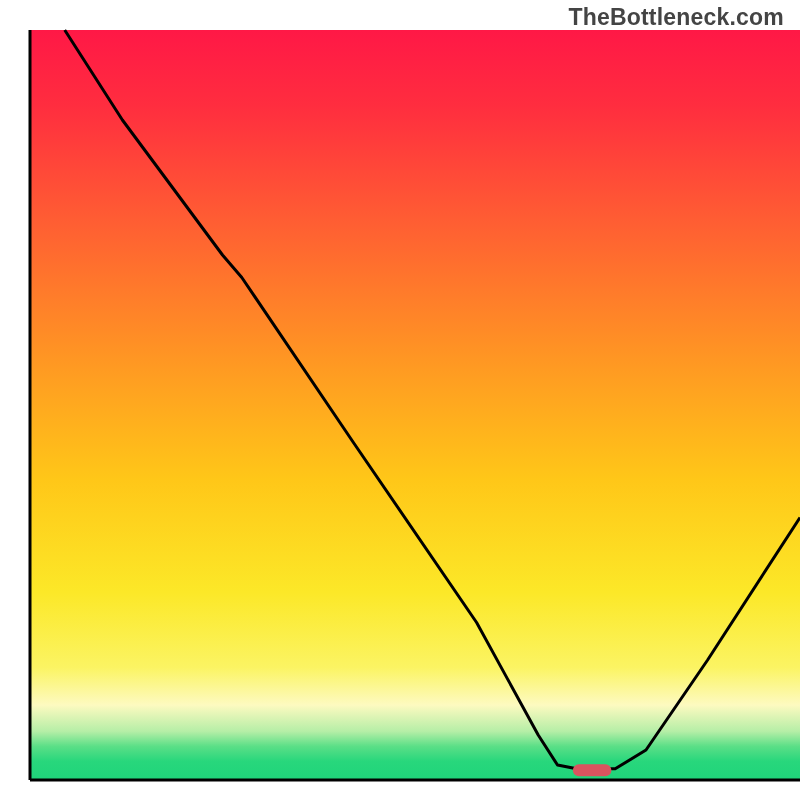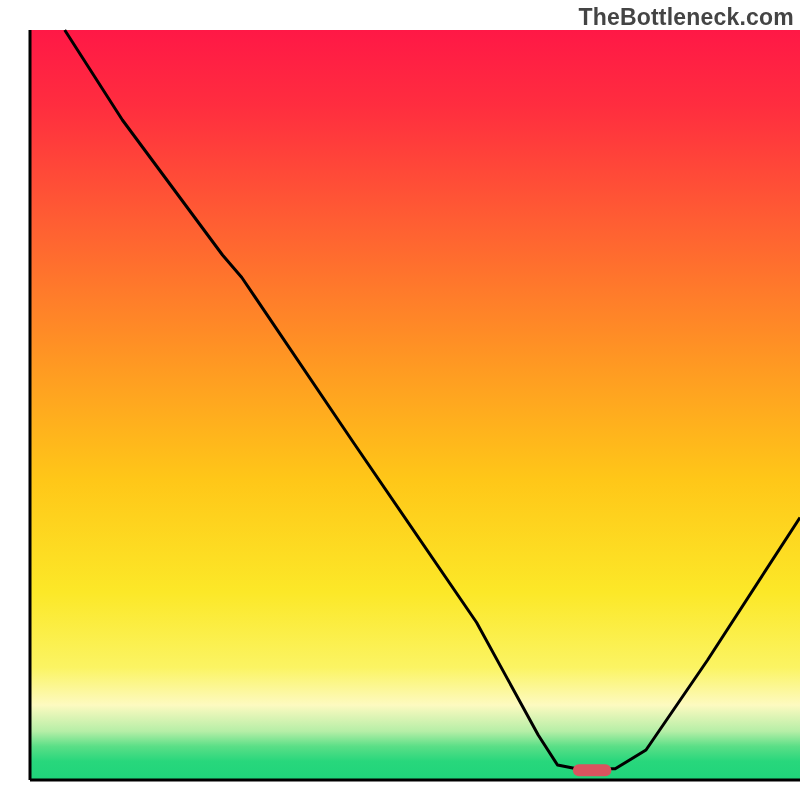--- a/index.html
+++ b/index.html
@@ -11,21 +11,21 @@
     font-family: Arial, Helvetica, sans-serif;
   }
   .container {
     position: relative;
     width: 800px;
     height: 800px;
   }
   .watermark {
     position: absolute;
     top: 4px;
-    right: 6px;
+    right: 16px;
     font-size: 23px;
     font-weight: 600;
     color: #444444;
     letter-spacing: 0.2px;
   }
   svg.chart {
     display: block;
   }
 </style>
 </head>

